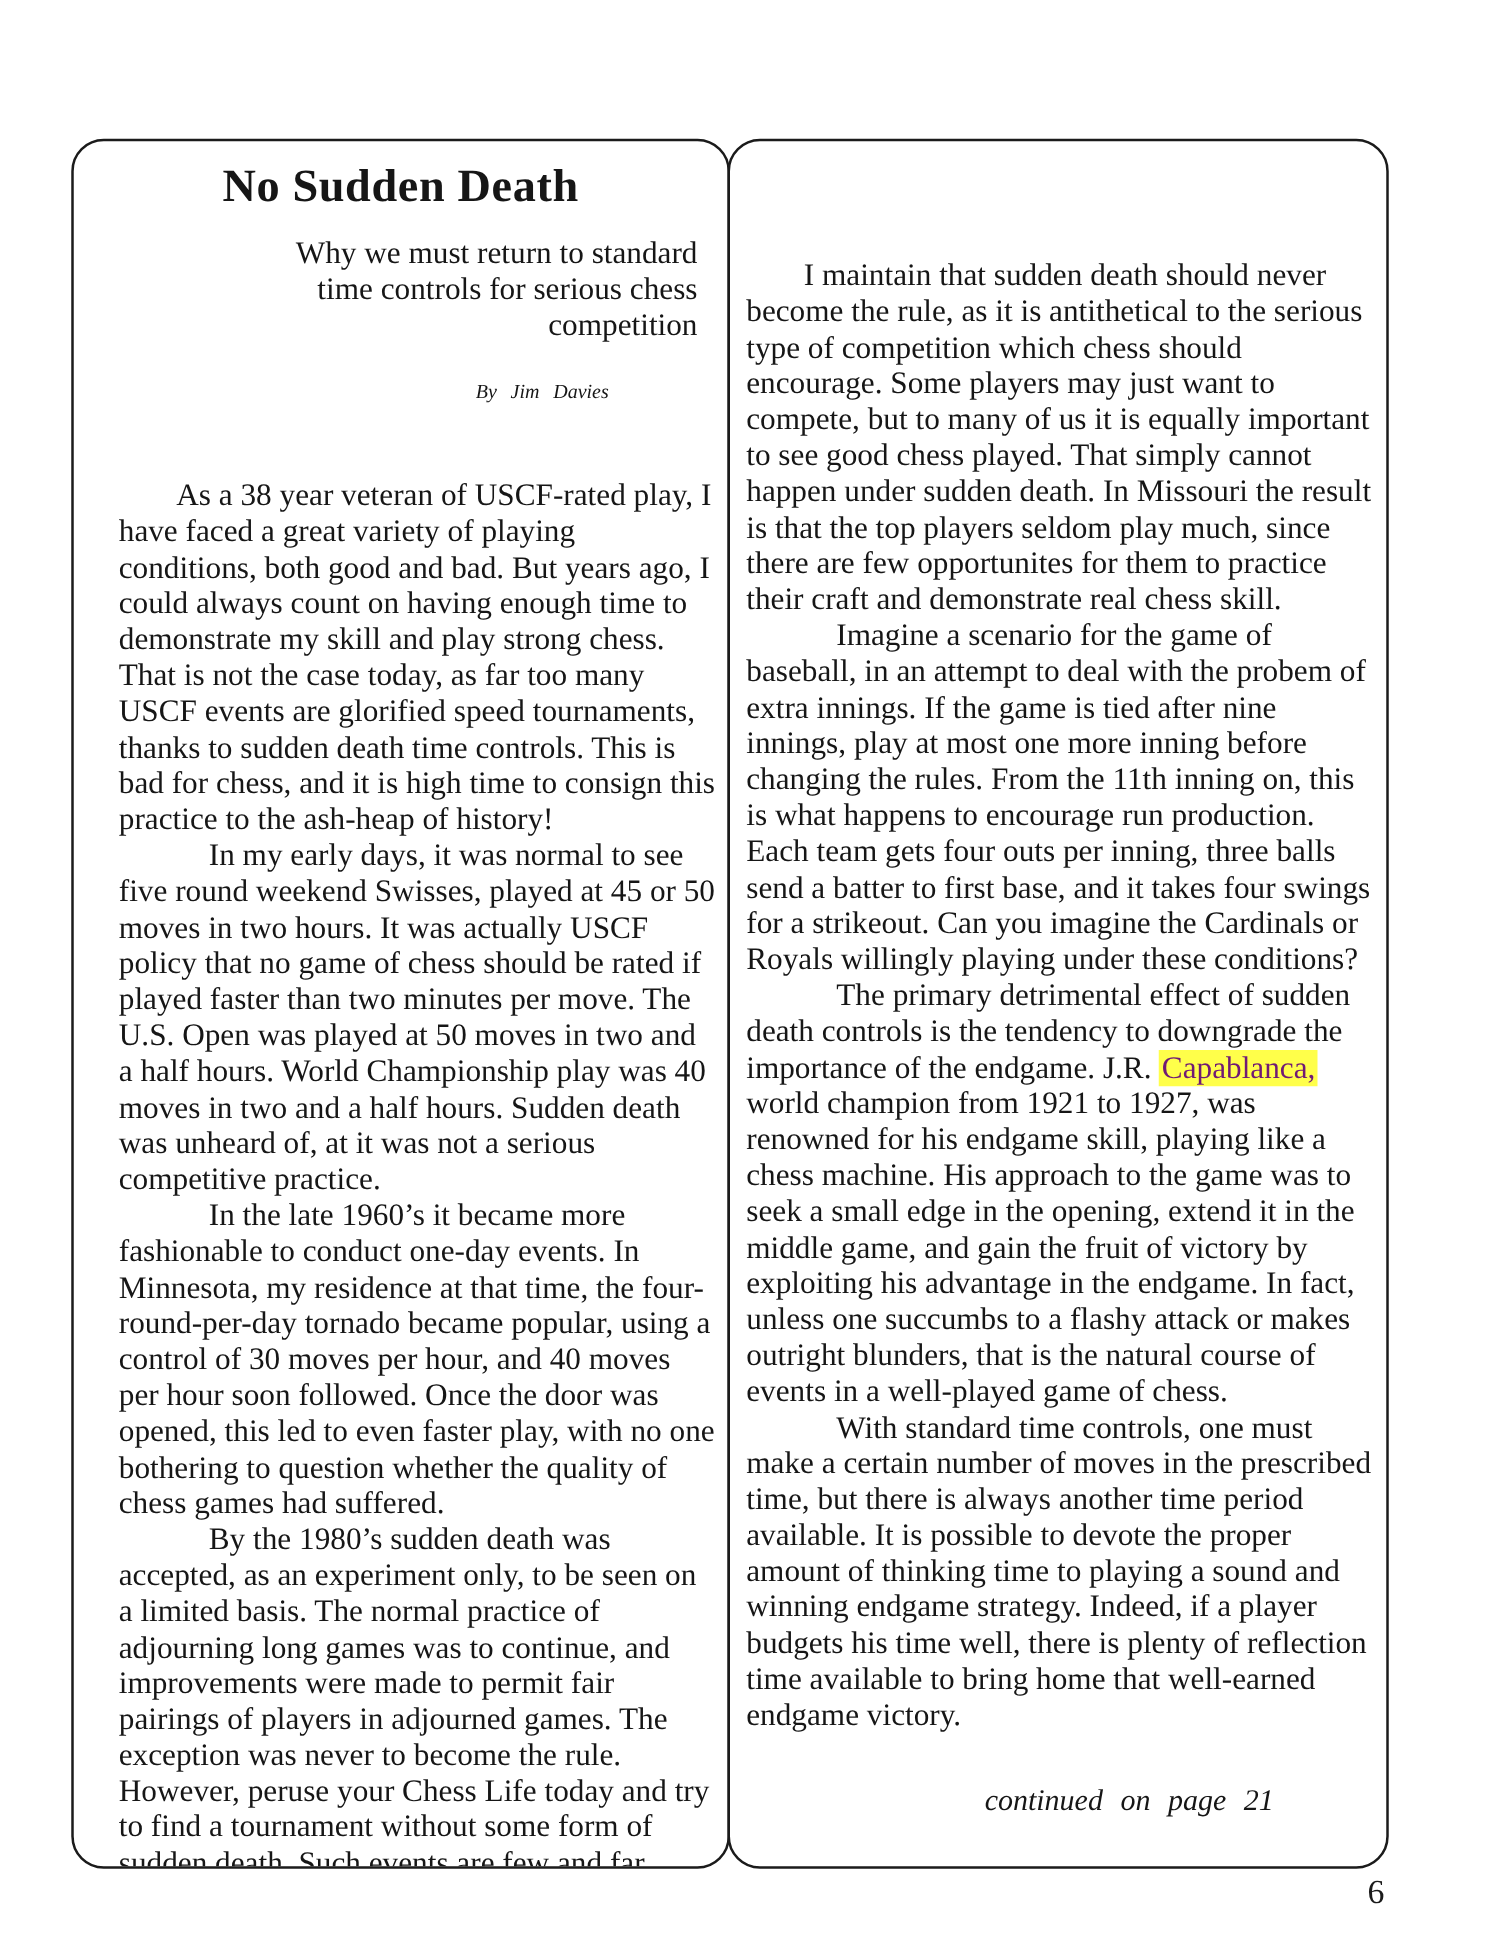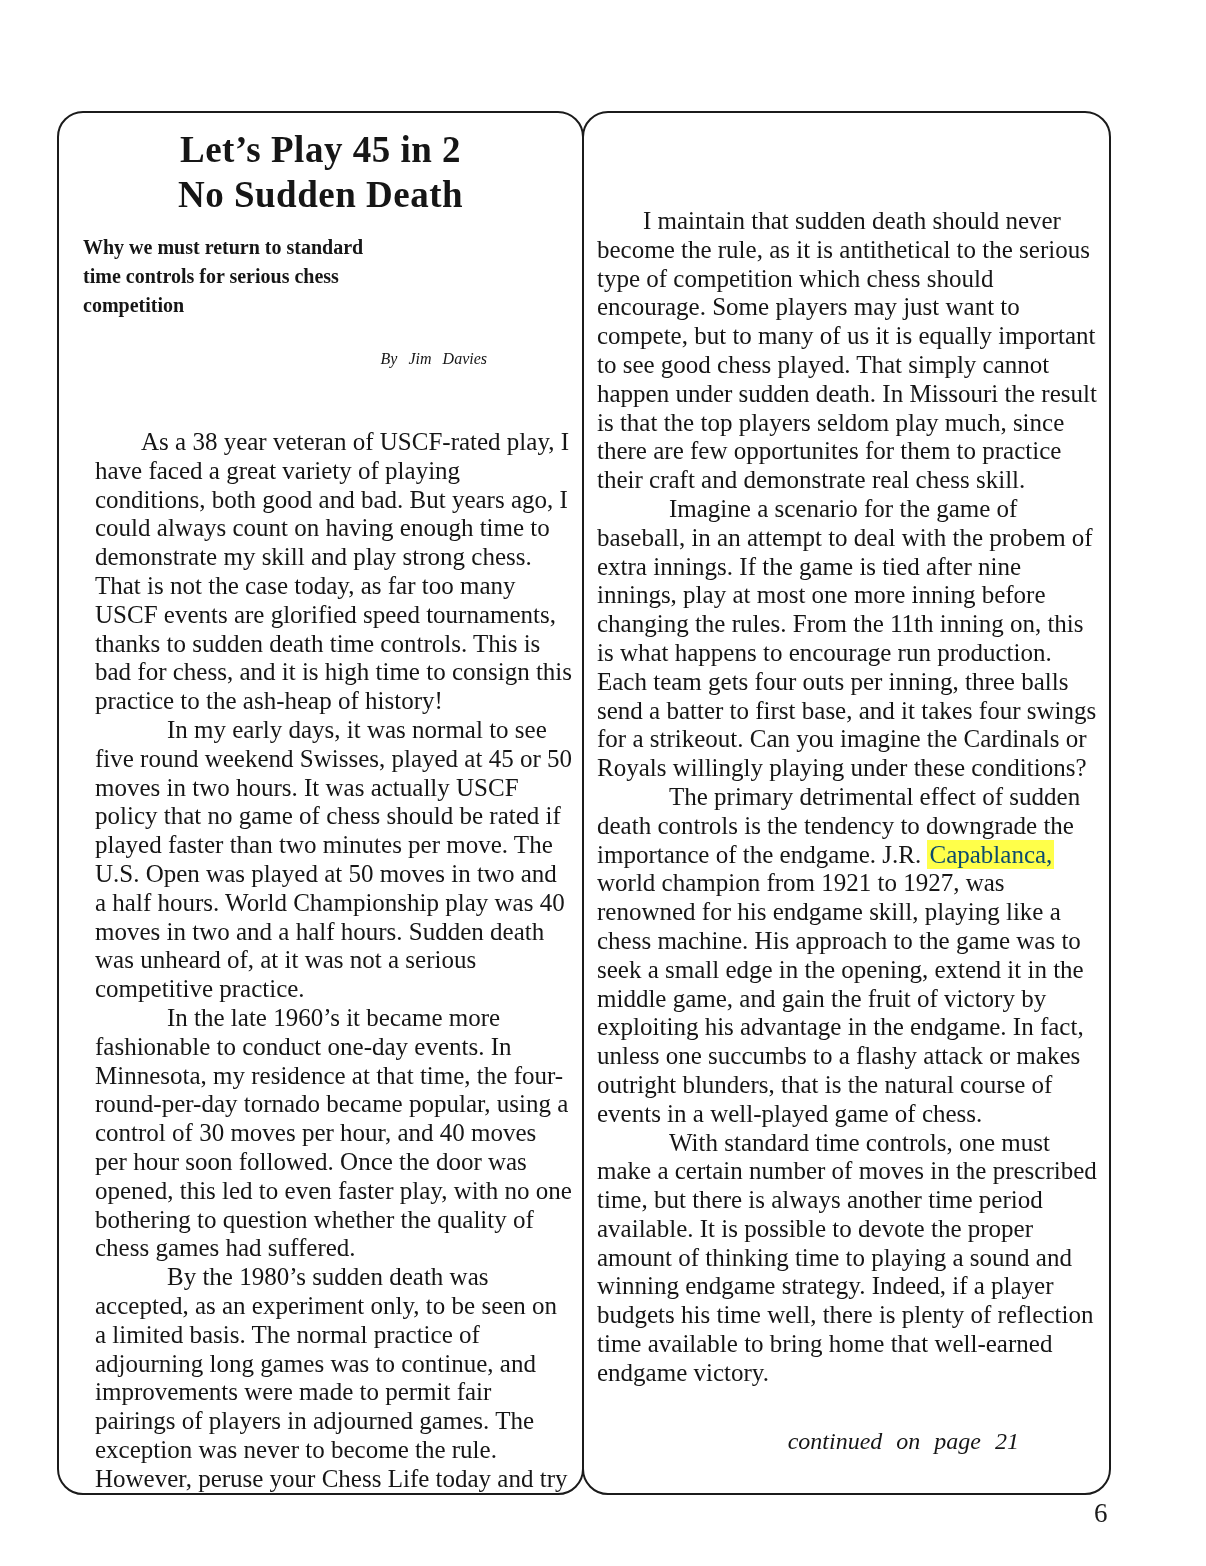--- a/index.html
+++ b/index.html
@@ -31,23 +31,23 @@
   .article-title {
     margin: 14px 10px 0 10px;
     text-align: center;
     font-weight: bold;
     font-size: 37px;
     line-height: 45px;
     letter-spacing: 0.5px;
   }
   .article-subtitle {
     margin: 16px 24px 0 24px;
-    text-align: left;
-    font-weight: bold;
-    font-size: 20px;
+    text-align: right;
+    font-weight: normal;
+    font-size: 25px;
     line-height: 29px;
   }
   .byline {
     margin: 30px 95px 0 0;
     text-align: right;
     font-style: italic;
     font-size: 16px;
     word-spacing: 7px;
   }
   .body-block {
@@ -61,21 +61,21 @@
     margin: 0;
     font-size: 25px;
     line-height: 28.8px;
     text-align: left;
   }
   .indent-a { text-indent: 46px; }
   .indent-b { text-indent: 72px; }
 
   .hl {
     background: #ffff4a;
-    color: #0c4a6e;
+    color: #701a75;
     padding: 1px 2px;
   }
   .continued-note {
     margin: 40px 90px 0 0;
     text-align: right;
     font-style: italic;
     font-size: 24px;
     word-spacing: 8px;
   }
   .page-number {
@@ -84,21 +84,20 @@
     top: 1498px;
     font-size: 27px;
     color: #1b1b1b;
   }
 </style>
 </head>
 <body>
 
 <div id="left-box" class="column-box">
   <div class="article-title">
-    <div>Let’s Play 45 in 2</div>
     <div>No Sudden Death</div>
   </div>
   <div class="article-subtitle">
     <div>Why we must return to standard</div>
     <div>time controls for serious chess</div>
     <div>competition</div>
   </div>
   <div class="byline">By Jim Davies</div>
 
   <div id="left-body" class="body-block">

